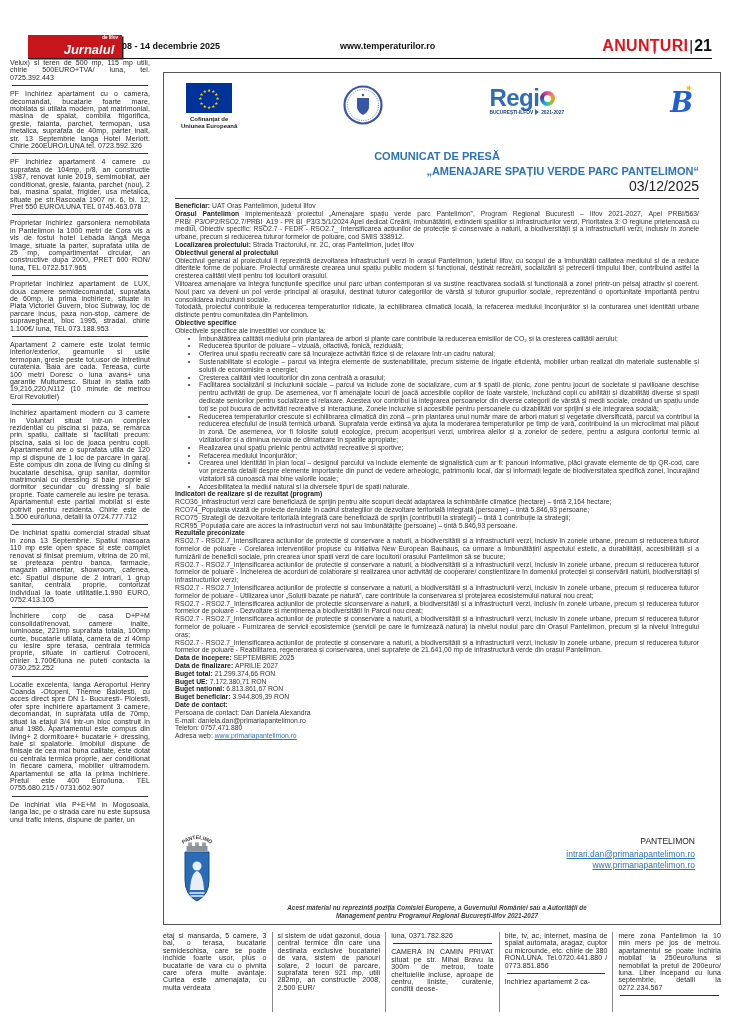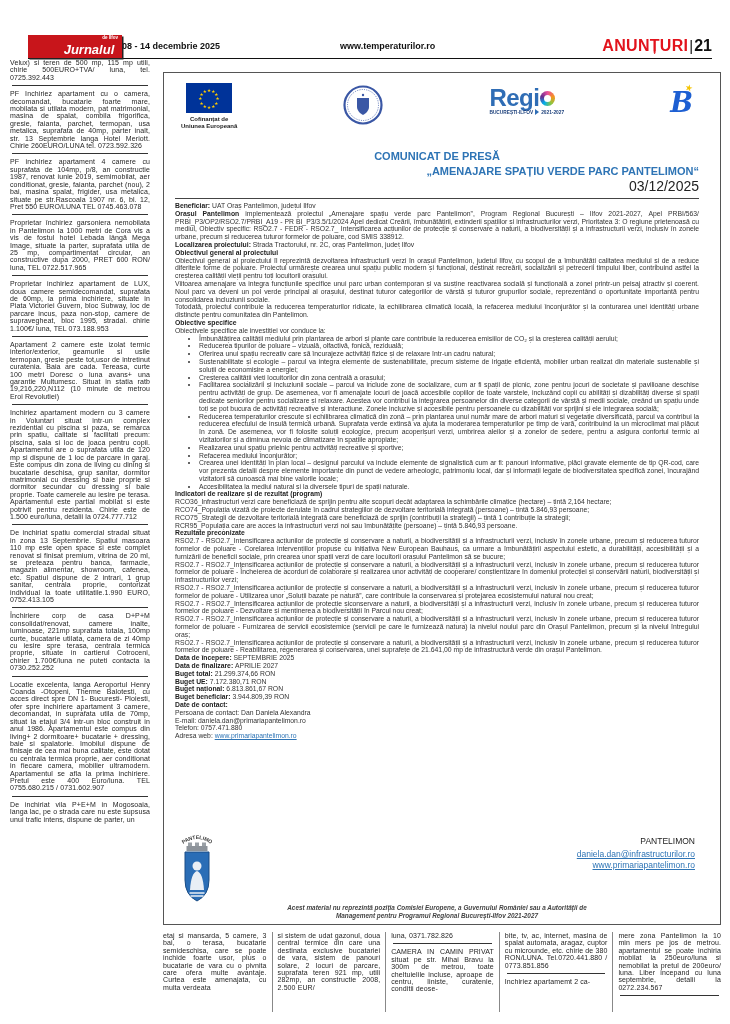--- a/index.html
+++ b/index.html
@@ -229,21 +229,21 @@
         <rect x="18" y="12.5" width="4" height="3.5" fill="#9aa0a6"></rect>
         <rect x="25" y="12.5" width="4" height="3.5" fill="#9aa0a6"></rect>
         <rect x="9.5" y="16" width="21" height="5" fill="#8d939a"></rect>
         <path d="M8 22 h24 v28 q0 15 -12 21 q-12 -6 -12 -21 z" fill="#2a6db6" stroke="#1b4d85" stroke-width="1"></path>
         <circle cx="20" cy="36" r="4.5" fill="#e9eef5"></circle>
         <path d="M13 60 q1 -17 7 -19 q6 2 7 19 z" fill="#e9eef5"></path>
         <path d="M12.5 63 h15 M13.5 66 h13" stroke="#e9eef5" stroke-width="1.4" fill="none"></path>
       </svg>
       <div class="beneficiary">
         <div class="beneficiary-label">PANTELIMON</div>
-        <span class="bene-link">daniela.dan@infrastructurilor.ro</span>
+        <span class="bene-link">intrari.dan@primariapantelimon.ro</span>
         <span class="bene-link">www.primariapantelimon.ro</span>
       </div>
       <div class="disclaimer">
         <div>Acest material nu reprezintă poziția Comisiei Europene, a Guvernului României sau a Autorității de</div>
         <div>Management pentru Programul Regional București-Ilfov 2021-2027</div>
       </div>
     </div>
   </div>
 
   <div class="bottom-strip">

